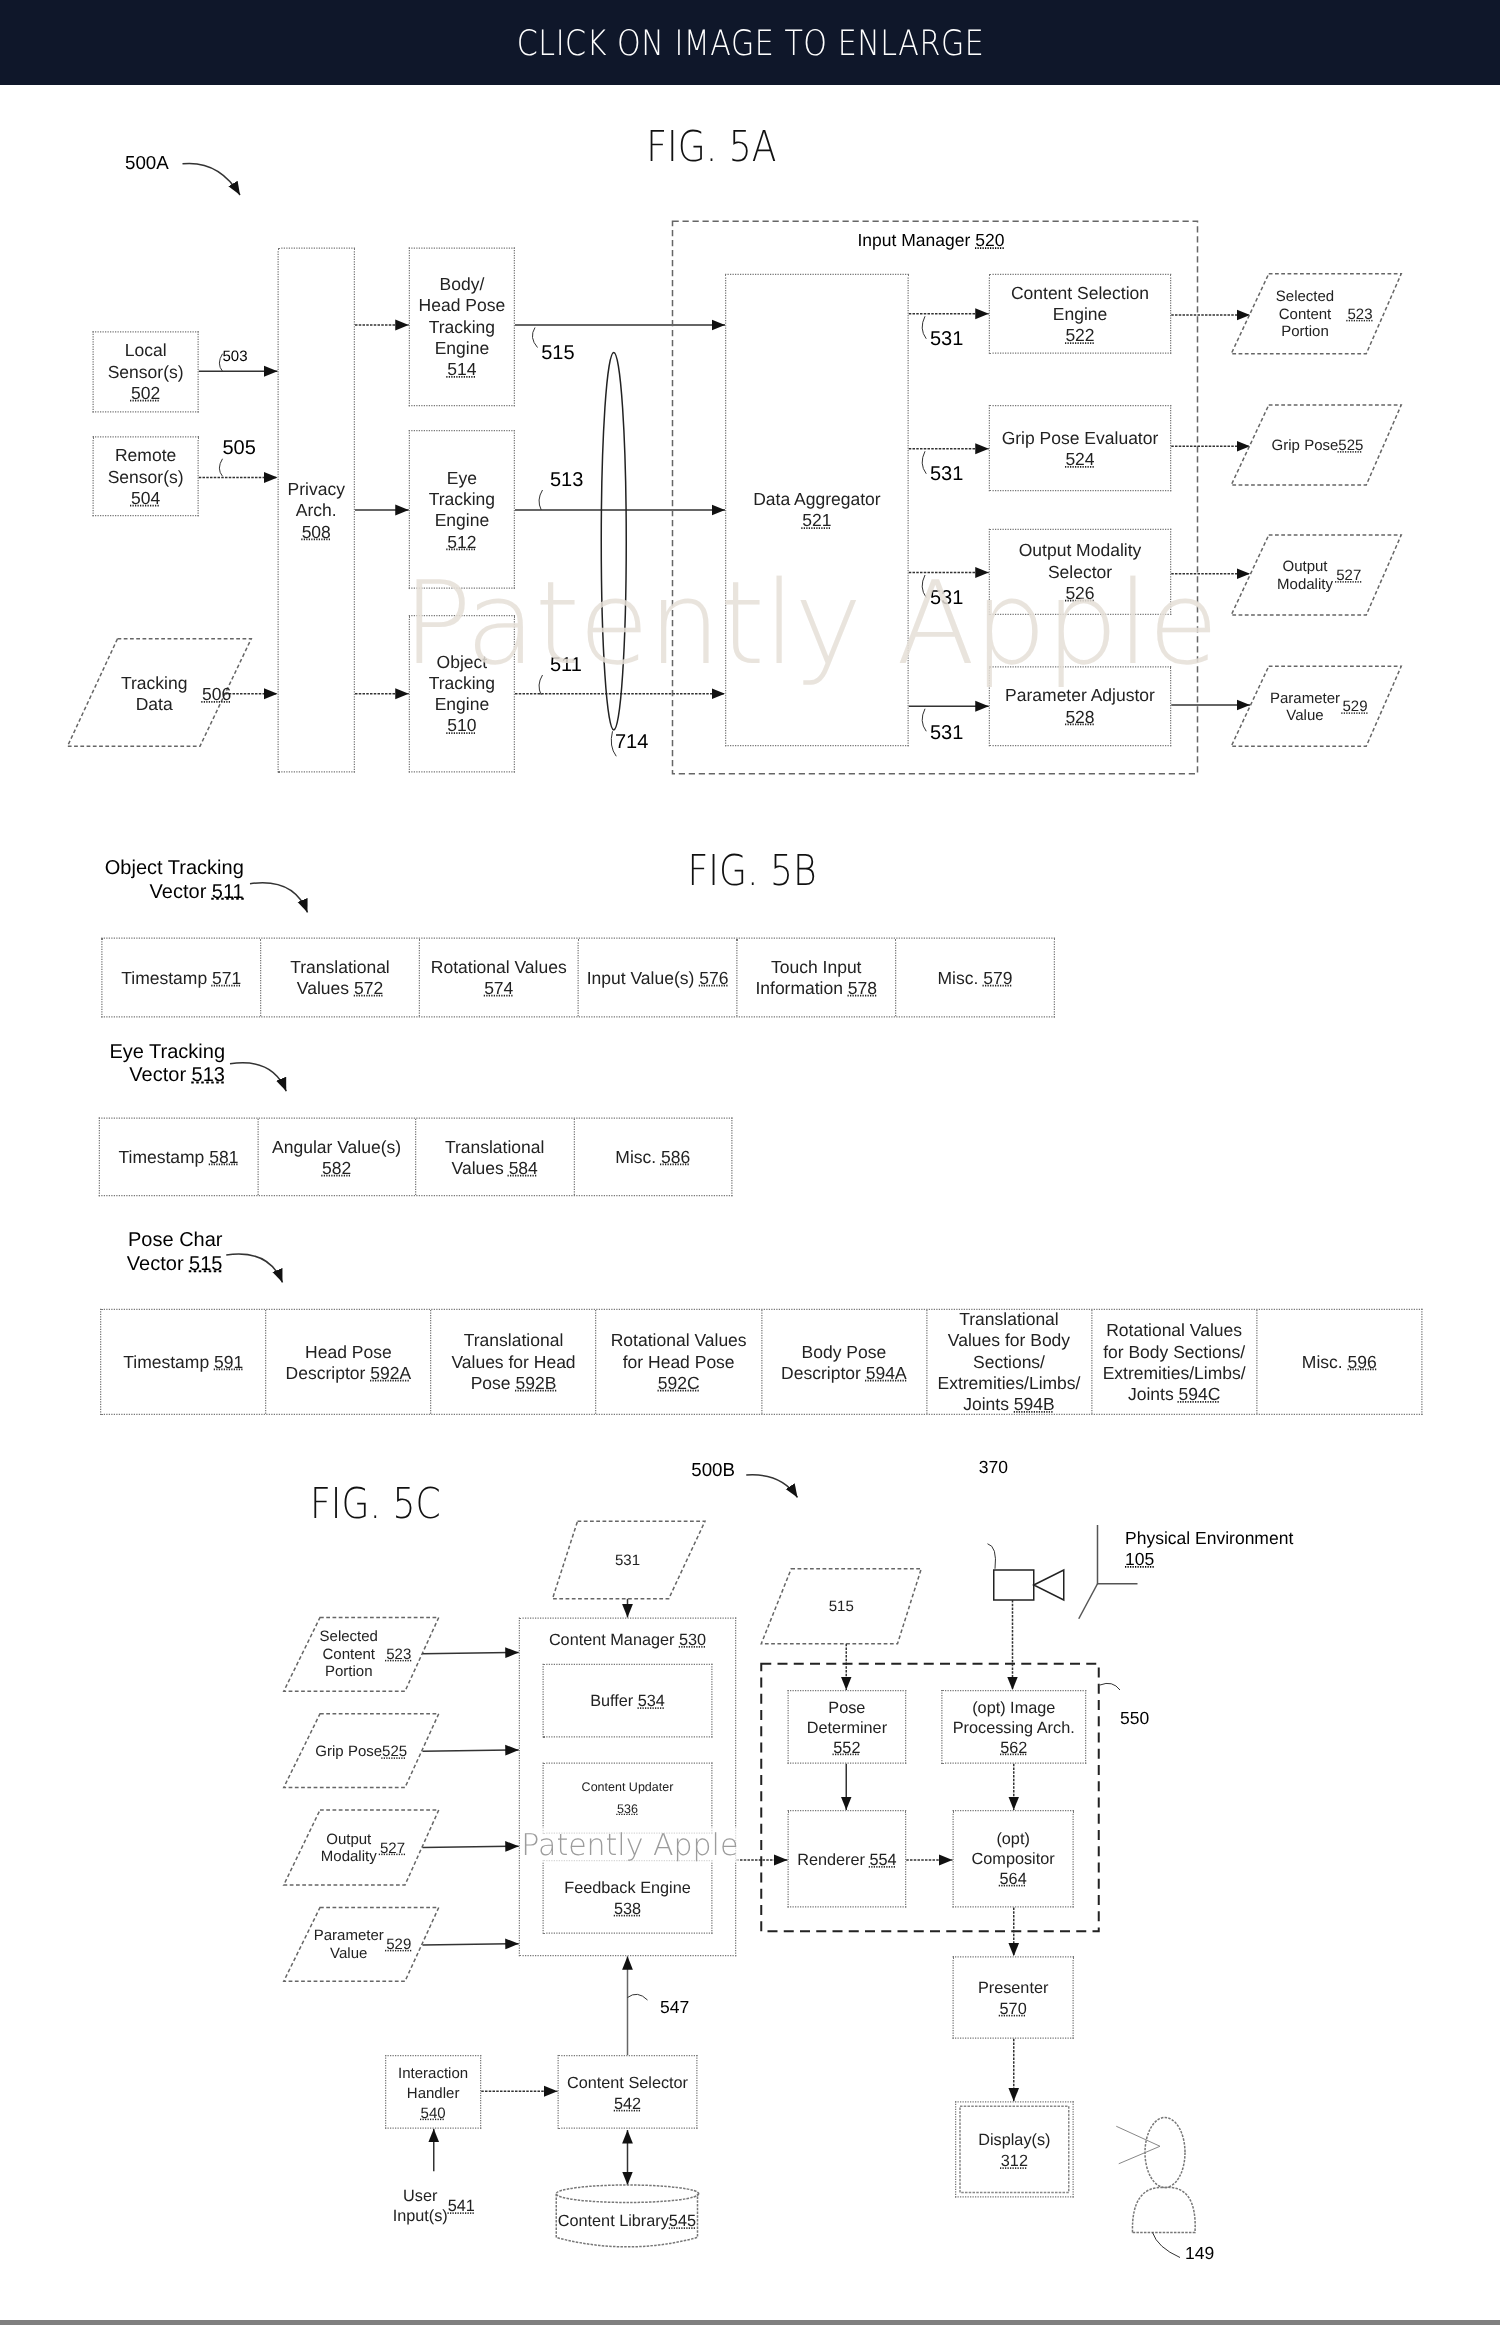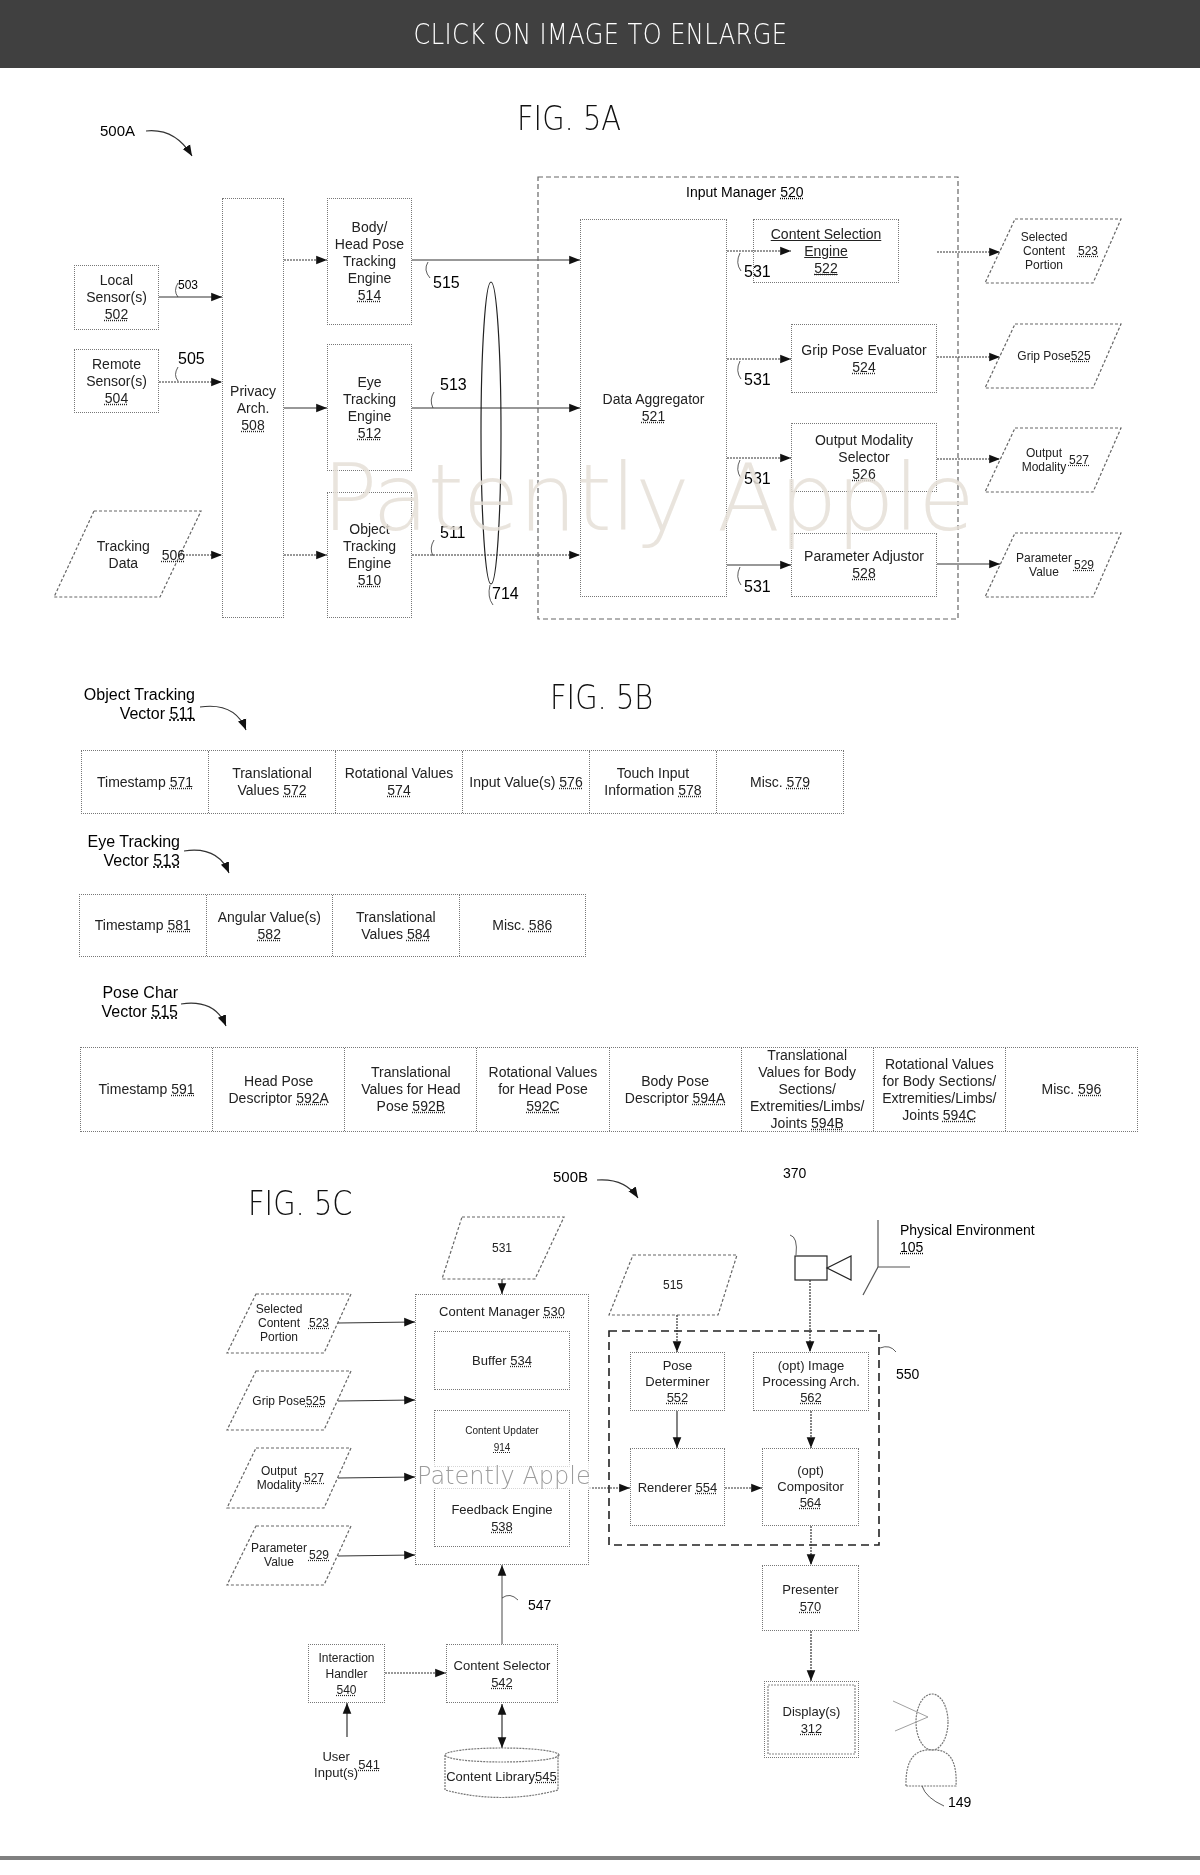--- a/index.html
+++ b/index.html
@@ -1,18 +1,18 @@
 <!DOCTYPE html>
 <html><head>
 <meta charset="utf-8">
 <style>
   html, body { margin:0; padding:0; background:#ffffff; }
   body { width:1200px; height:1875px; position:relative; overflow:hidden;
          font-family:"Liberation Sans", sans-serif; color:#1a1a1a; }
-  .topbar { position:absolute; left:0; top:0; width:1200px; height:68px; background:#404040;
+  .topbar { position:absolute; left:0; top:0; width:1200px; height:68px; background:#0f172a;
             display:flex; align-items:center; justify-content:center; cursor:pointer; }
   .topbar span { color:#ffffff; font-family:"DejaVu Sans", sans-serif; font-size:28px;
                  letter-spacing:0.5px; transform:scaleX(0.86); font-weight:300; }
   .bottombar { position:absolute; left:0; top:1856px; width:1200px; height:4px; background:#808080; }
   svg.wires { position:absolute; left:0; top:0; width:1200px; height:1875px; pointer-events:none; }
   .box { position:absolute; box-sizing:border-box; border:1px dotted #777; background:transparent;
          display:flex; flex-direction:column; align-items:center; justify-content:center;
          text-align:center; font-size:14px; line-height:17px; color:#222; }
   .lbl { position:absolute; font-size:15px; color:#000000; white-space:nowrap; line-height:18px; }
   .small { font-size:11px; line-height:13px; }
@@ -189,21 +189,21 @@
 <div class="lbl" style="left:492px;top:585px;font-size:16px;">714</div>
 
 <div class="lbl" style="left:686px;top:183px;font-size:14px;">
   <span>Input Manager</span>
   <span class="u">520</span>
 </div>
 <div class="box" style="left:580px;top:219px;width:147px;height:378px;">
   <span>Data Aggregator</span>
   <span class="u">521</span>
 </div>
-<div class="box" style="left:753px;top:219px;width:146px;height:64px;text-decoration:underline;">
+<div class="box" style="left:791px;top:219px;width:146px;height:64px;">
   <span>Content Selection Engine</span>
   <span class="u">522</span>
 </div>
 <div class="box" style="left:791px;top:324px;width:146px;height:69px;">
   <span>Grip Pose Evaluator</span>
   <span class="u">524</span>
 </div>
 <div class="box" style="left:791px;top:423px;width:146px;height:69px;padding:0 20px;">
   <span>Output Modality Selector</span>
   <span class="u">526</span>
@@ -339,21 +339,21 @@
   <div style="margin-top:8px;font-size:13px;">
     <span>Content Manager</span>
     <span class="u">530</span>
   </div>
 </div>
 <div class="box" style="left:434px;top:1331px;width:136px;height:59px;font-size:13px;">
   <div><span>Buffer</span> <span class="u">534</span></div>
 </div>
 <div class="box" style="left:434px;top:1410px;width:136px;height:57px;font-size:10px;">
   <span>Content Updater</span>
-  <span class="u">914</span>
+  <span class="u">536</span>
 </div>
 <div class="box" style="left:434px;top:1488px;width:136px;height:59px;font-size:13px;">
   <span>Feedback Engine</span>
   <span class="u">538</span>
 </div>
 <div class="watermark wm2">Patently Apple</div>
 
 <div class="para small" style="left:625px;top:1275px;width:96px;height:20px;font-size:12px;">515</div>
 
 <div class="box" style="left:630px;top:1352px;width:95px;height:59px;font-size:13px;line-height:16px;">

